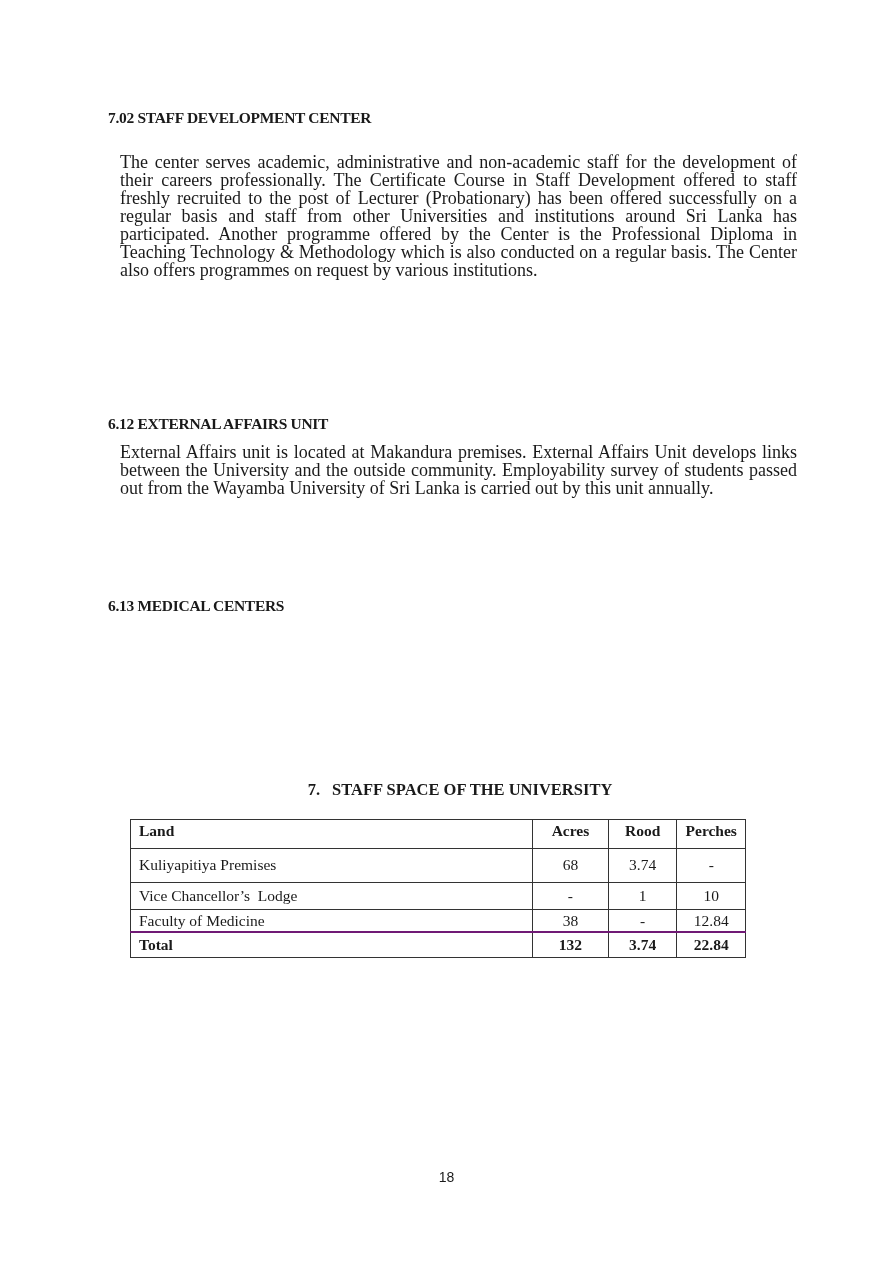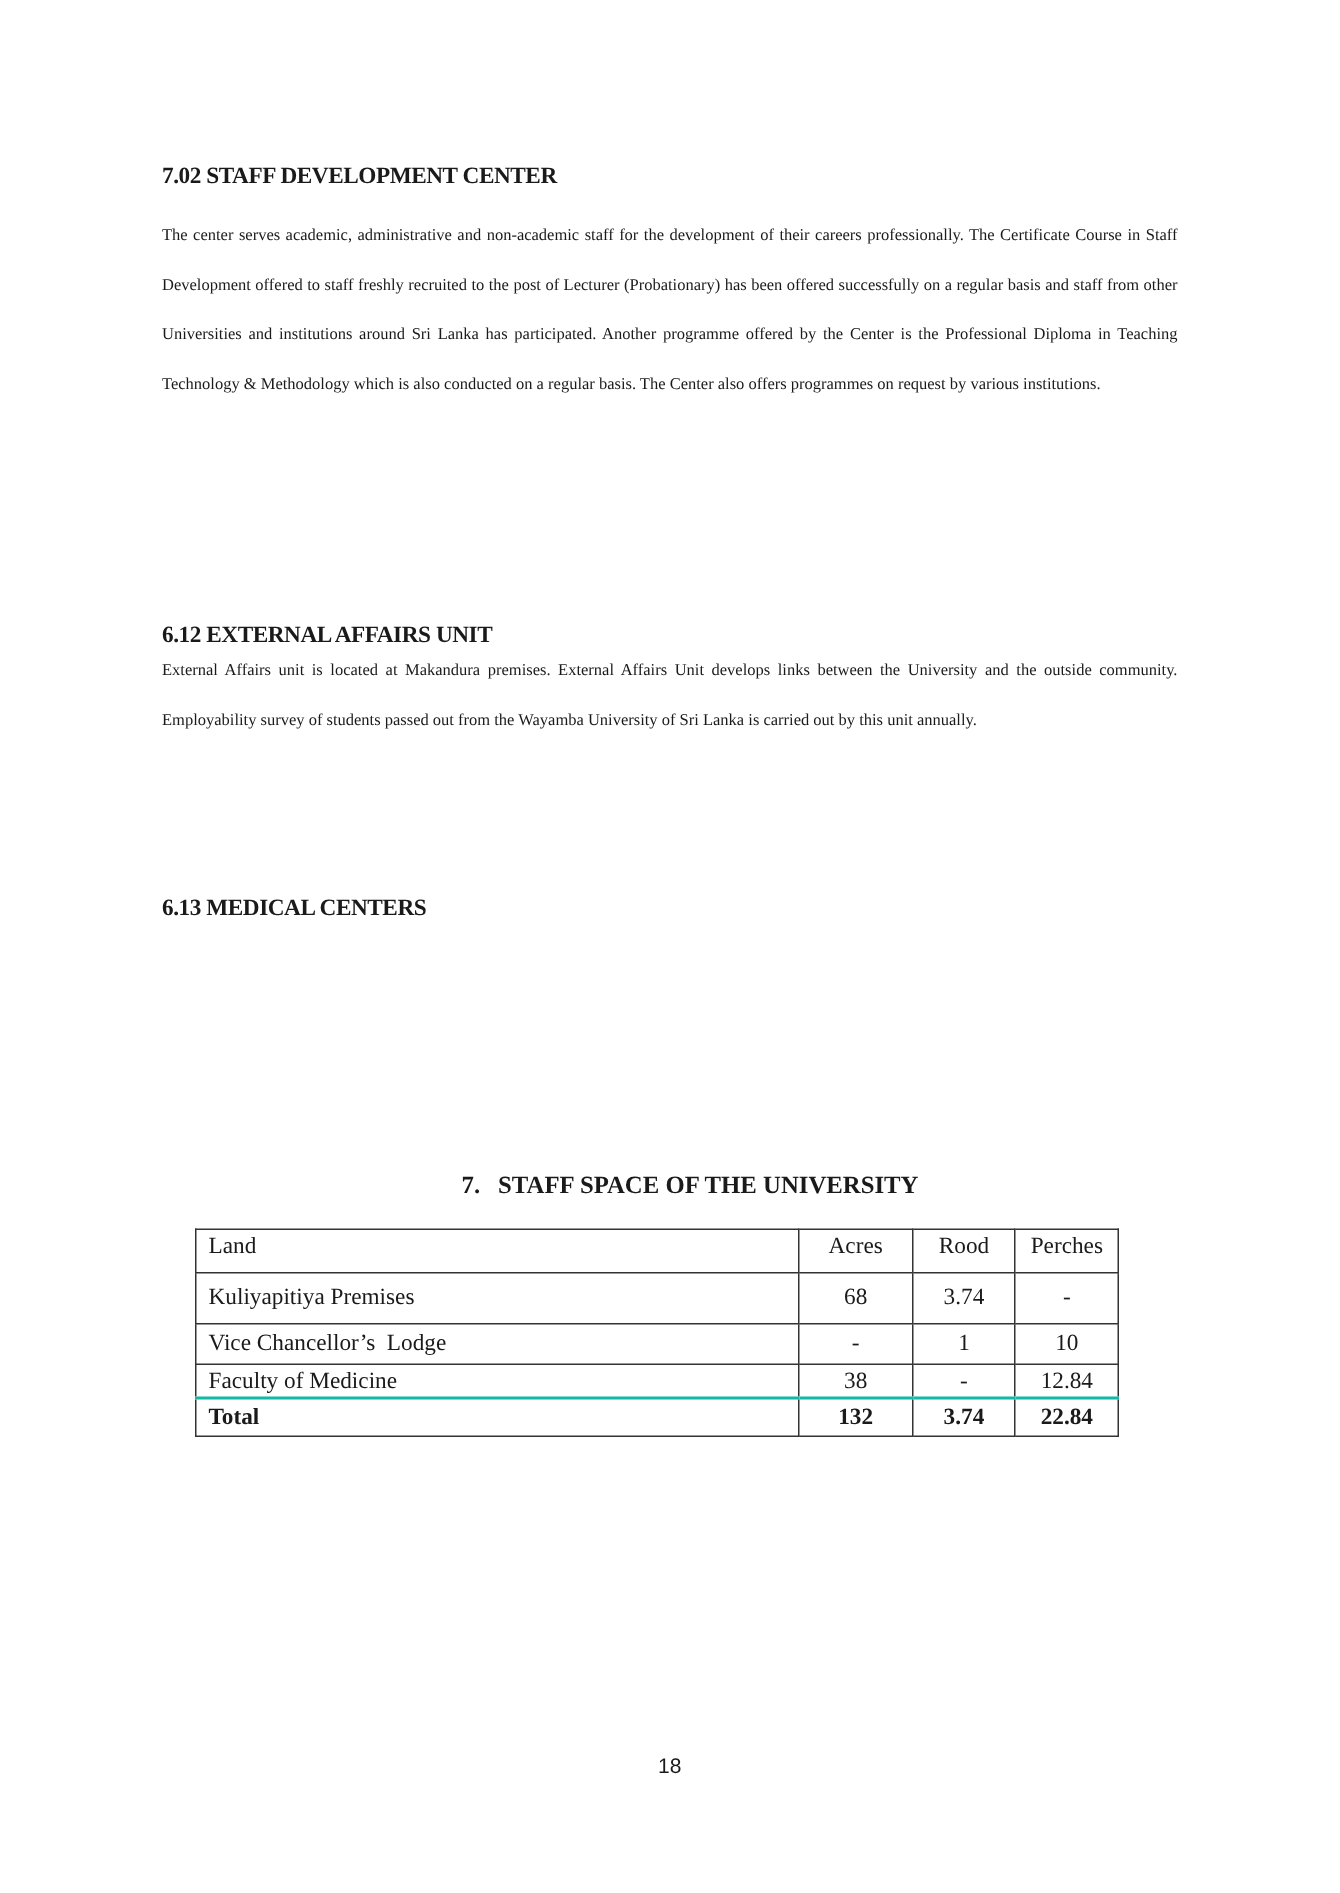--- a/index.html
+++ b/index.html
@@ -6,42 +6,42 @@
     body {
       width: 893px; height: 1262px; position: relative; overflow: hidden;
       font-family: "Liberation Serif", "DejaVu Serif", serif; color: #1a1a1a;
     }
     .page { position: absolute; left: 0; top: 0; width: 893px; height: 1262px; }
     .heading {
       position: absolute; left: 108px; font-weight: bold; font-size: 15.5px;
       letter-spacing: -0.3px; margin: 0;
     }
     .para {
-      position: absolute; left: 108px; width: 677px; font-size: 11px;
-      line-height: 33px; text-align: justify; margin: 0;
+      position: absolute; left: 108px; width: 677px; font-size: 18px;
+      line-height: 18px; text-align: justify; margin: 12px;
     }
     .section-title {
       position: absolute; left: 0; width: 920px; text-align: center; top: 780px;
       font-weight: bold; font-size: 16.5px; margin: 0;
     }
     .section-title .num { margin-right: 12px; }
     table.land {
       position: absolute; left: 130px; top: 819px; width: 616px;
       border-collapse: collapse; font-size: 15.5px;
     }
     table.land th, table.land td {
       border: 1px solid #333; padding: 0 8px; vertical-align: top;
     }
-    table.land th { font-weight: normal; text-align: left; height: 28px; line-height: 22px; }
+    table.land th { font-weight: bold; text-align: left; height: 28px; line-height: 22px; }
     table.land th.c { text-align: center; padding: 0 4px; margin-left: 36px; }
     table.land td.c { text-align: center; }
     table.land tr.r1 td { height: 33px; line-height: 32px; }
     table.land tr.r2 td, table.land tr.r3 td, table.land tr.r4 td { height: 21px; line-height: 21px; }
     table.land tr.r3 td { height: 25px; line-height: 26px; }
-    table.land tr.total td { font-weight: bold; height: 24px; line-height: 24px; border-top: 2px solid #14b8a6; }
+    table.land tr.total td { font-weight: bold; height: 24px; line-height: 24px; border-top: 2px solid #701a75; }
     .col-land { width: 370px; }
     .col-acres { width: 64px; }
     .col-rood { width: 57px; }
     .col-perches { width: 57px; }
     .page-number {
       position: absolute; left: 0; width: 893px; top: 1169px; text-align: center;
       font-family: "Liberation Sans", "DejaVu Sans", sans-serif; font-size: 14px;
     }
   </style>
 </head>

